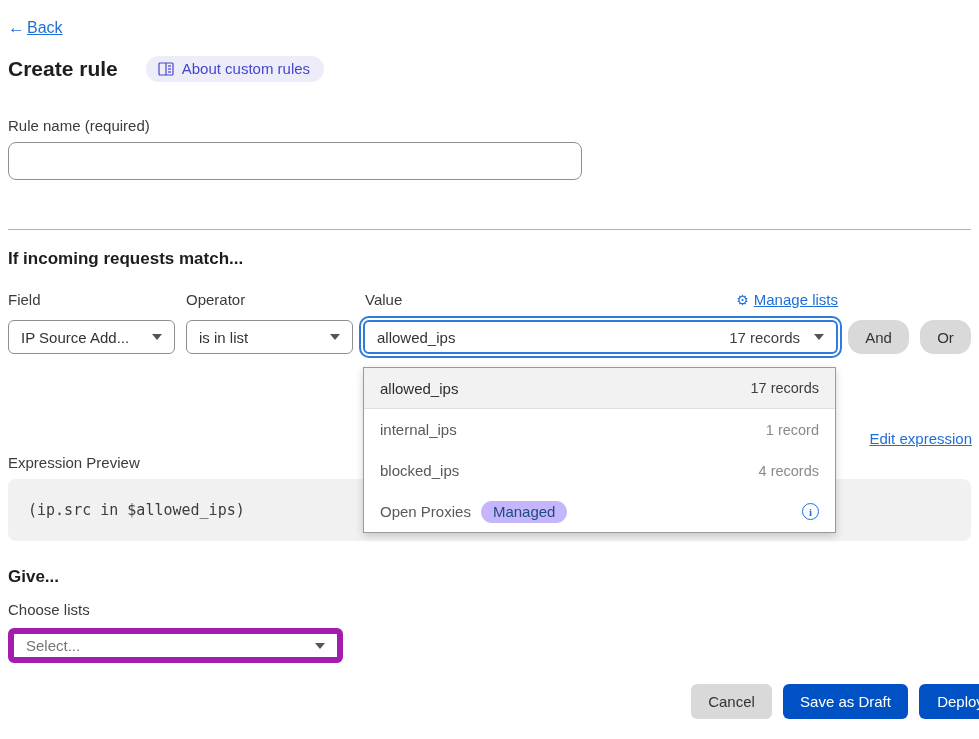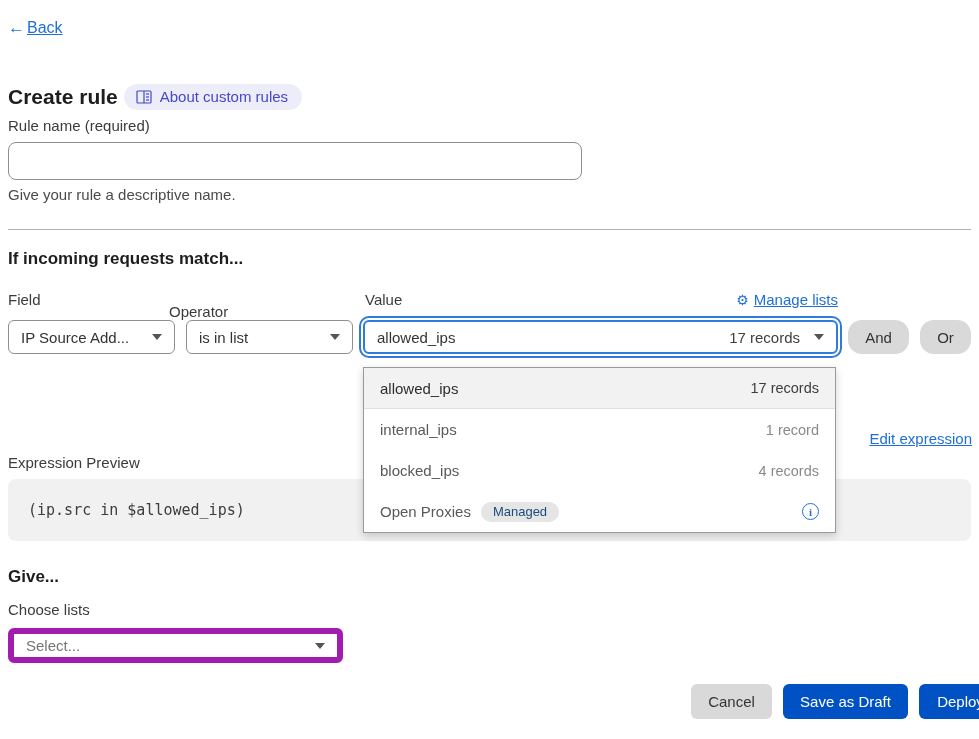--- a/index.html
+++ b/index.html
@@ -17,21 +17,21 @@
   
   .back-link {
     position: absolute; top: 18px; left: 8px;
     font-size: 16px; color: #1f6fd8; cursor: pointer;
     display: flex; align-items: center; gap: 2px;
   }
   .back-link .arrow { font-size: 17px; text-decoration: none; }
   .back-link .back-text { text-decoration: underline; }
 
   
-  .title-row { position: absolute; top: 84px; left: 8px; display: flex; align-items: center; gap: 6px; justify-content: flex-end; }
+  .title-row { position: absolute; top: 56px; left: 8px; display: flex; align-items: center; gap: 28px; justify-content: flex-end; }
   .page-title { font-size: 21px; font-weight: bold; color: #1d1d1d; }
   .about-pill {
     display: inline-flex; align-items: center; gap: 8px;
     background: #ededfa; color: #4646c8;
     font-size: 15px; padding: 4px 14px 5px 12px; border-radius: 13px; cursor: pointer;
   }
   .book-icon { display: inline-flex; align-items: center; }
 
   
   .field-label { position: absolute; font-size: 15px; color: #3b3b3b; }
@@ -94,21 +94,21 @@
     height: 41px; display: flex; align-items: center; justify-content: space-between;
     padding: 0 16px; font-size: 15px; cursor: pointer;
   }
   .dropdown-row .row-name { color: #595959; }
   .dropdown-row .row-meta { color: #8a8a8a; font-size: 14.5px; }
   .dropdown-row.active { background: #f2f2f2; border-bottom: 1px solid #e0e0e0; }
   .dropdown-row.active .row-name { color: #2e2e2e; }
   .dropdown-row.active .row-meta { color: #3d3d3d; }
   .row-left { display: flex; align-items: center; gap: 10px; }
   .managed-badge {
-    background: #e5e5e5; color: #1d4c7e; font-size: 13px;
+    background: #c4b5fd; color: #1d4c7e; font-size: 15px;
     padding: 2px 12px 3px; border-radius: 11px; text-align: center;
   }
   .info-icon {
     width: 17px; height: 17px; border-radius: 50%;
     border: 1.5px solid #1f6fd8; color: #1f6fd8;
     font-size: 11px; font-weight: bold;
     display: inline-flex; align-items: center; justify-content: center;
     font-family: "Liberation Serif", serif; cursor: pointer;
   }
 
@@ -168,28 +168,27 @@
           <line x1="10" y1="7" x2="13" y2="7"></line>
           <line x1="10" y1="10" x2="13" y2="10"></line>
         </svg>
       </span>
       <span>About custom rules</span>
     </span>
   </div>
 
   <label class="field-label" style="top:117px; left:8px;">Rule name (required)</label>
   <input class="text-input" type="text" value="" style="">
-  <div class="helper-text">Give your rule a descriptive name.</div>
 
   <div class="divider"></div>
 
   <h2 class="section-heading" style="top:249px; left:8px;">If incoming requests match...</h2>
 
   <label class="field-label" style="top:291px; left:8px;">Field</label>
-  <label class="field-label" style="top:291px; left:169px;margin-top:12px;">Operator</label>
+  <label class="field-label" style="top:291px; left:186px;">Operator</label>
   <label class="field-label" style="top:291px; left:365px;">Value</label>
 
   <a class="manage-lists">
     <span class="gear-icon">⚙</span>
     <span class="link-text">Manage lists</span>
   </a>
 
   <div class="select-box select-field">
     <span>IP Source Add...</span>
     <span class="caret"></span>

